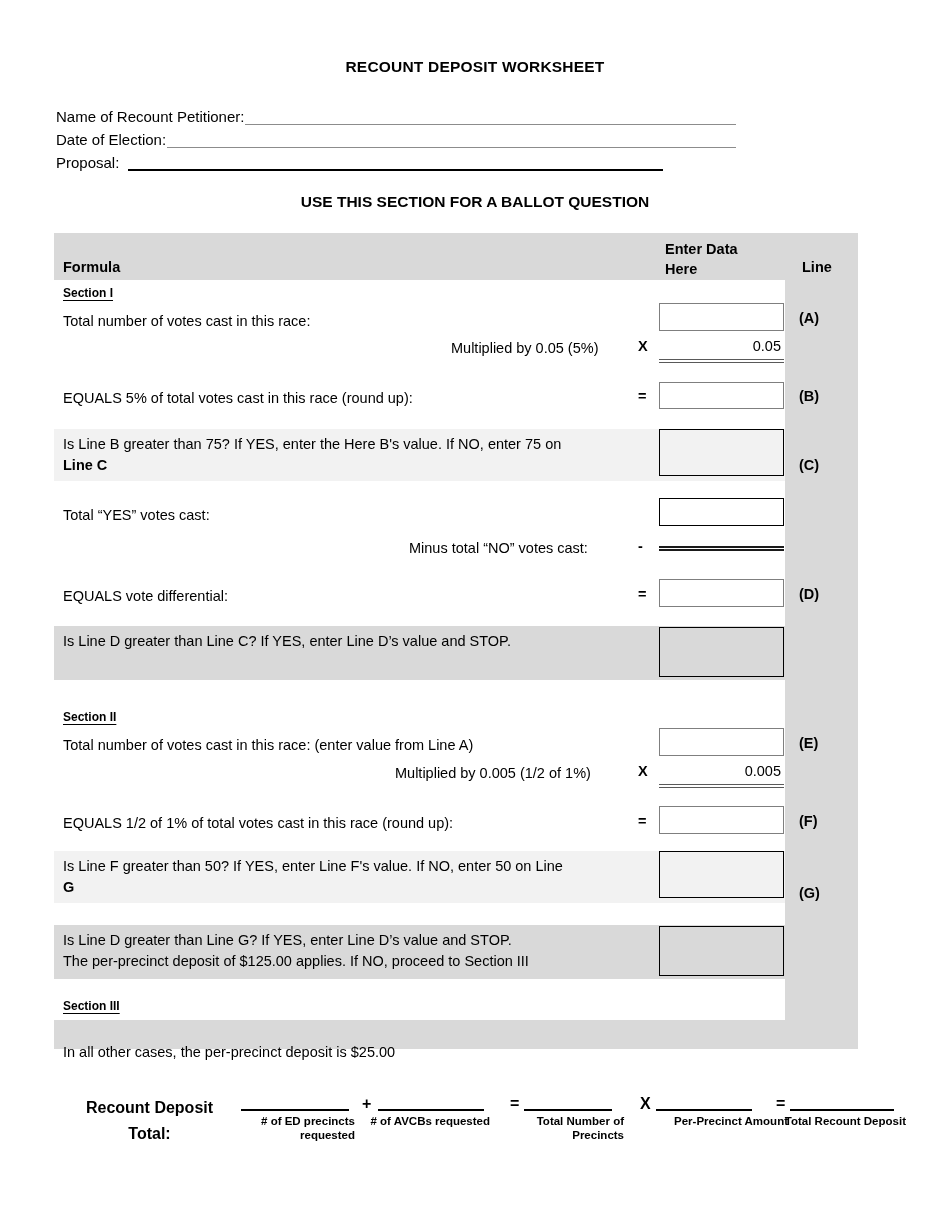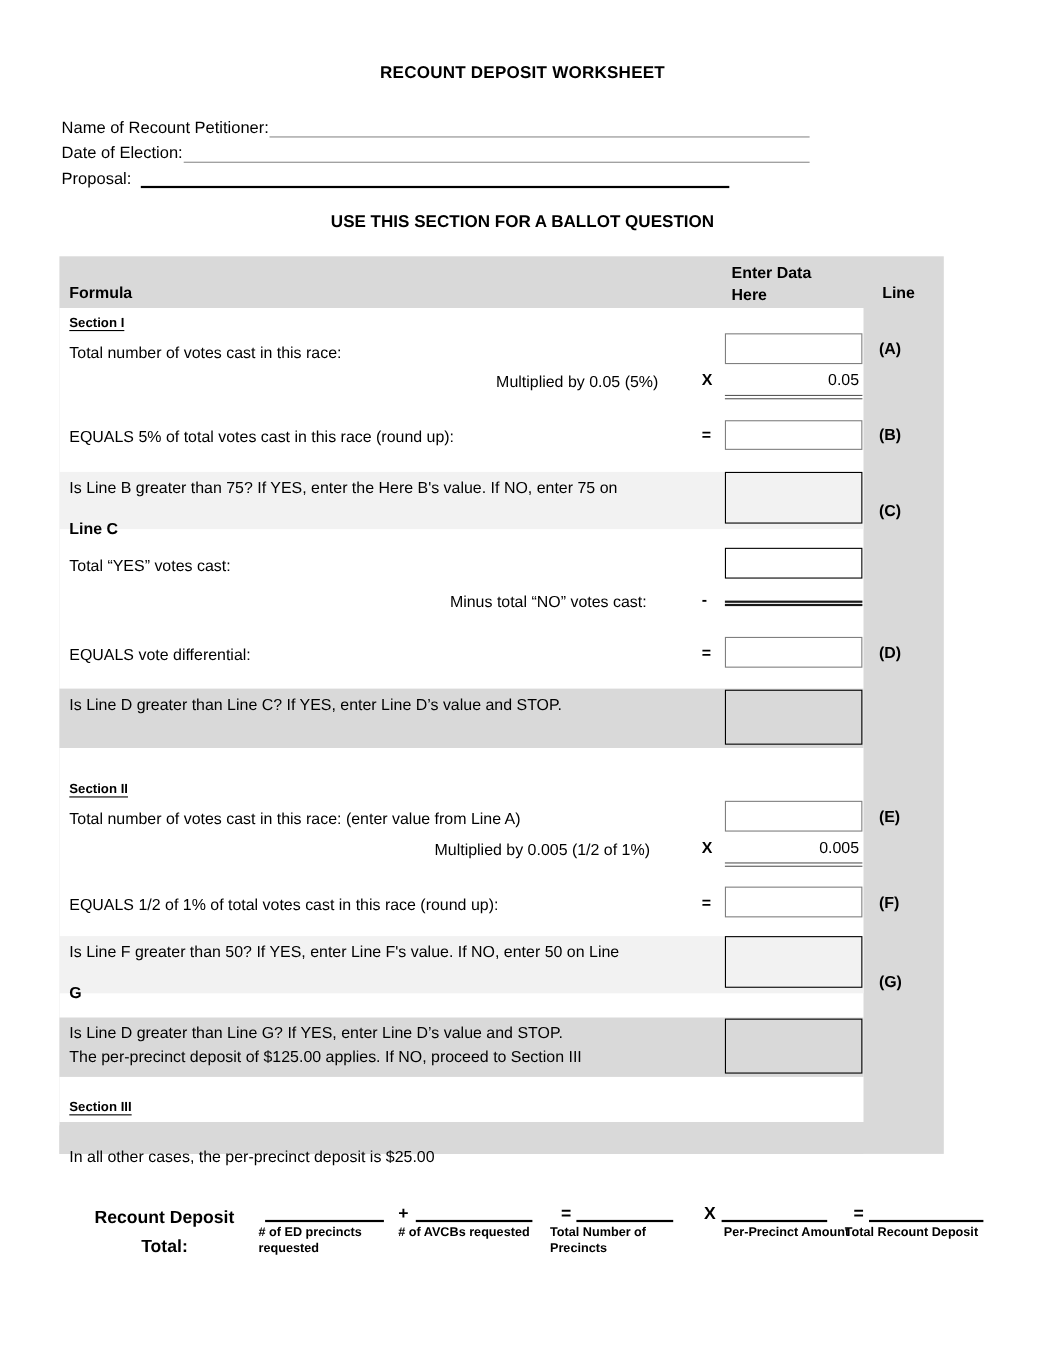--- a/index.html
+++ b/index.html
@@ -73,21 +73,21 @@
   .col-head.formula { left: 9px; top: 26px; }
   .col-head.enter   { left: 611px; top: 6px; line-height: 20px; }
   .col-head.line    { left: 748px; top: 26px; }
 
   
   .r {
     position: absolute;
     font-size: 14.5px;
     line-height: 21px;
   }
-  .r.bold { font-weight: bold; margin-top: 16px; }
+  .r.bold { font-weight: bold; }
   .sect-h {
     position: absolute;
     font-size: 12px;
     font-weight: bold;
     text-decoration: underline;
     text-underline-offset: 3px;
   }
 
   
   .band {
@@ -176,21 +176,21 @@
     top: 22px;
     height: 3px;
     border-bottom: 2.5px solid #000000;
   }
   .slot .cap {
     position: absolute;
     top: 28px;
     font-size: 11.5px;
     font-weight: bold;
     line-height: 14px;
-    text-align: left;
+    text-align: right;
   }
 </style>
 </head>
 <body>
 
 <div class="doc-title">RECOUNT DEPOSIT WORKSHEET</div>
 
 <div class="fields">
   <div class="field-row">
     <span class="field-label">Name of Recount Petitioner:</span>

